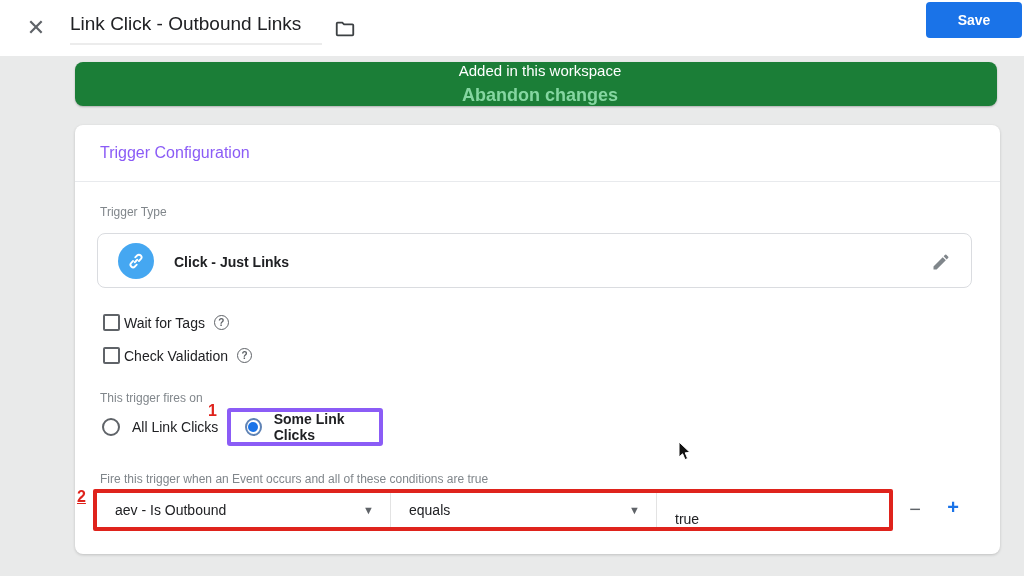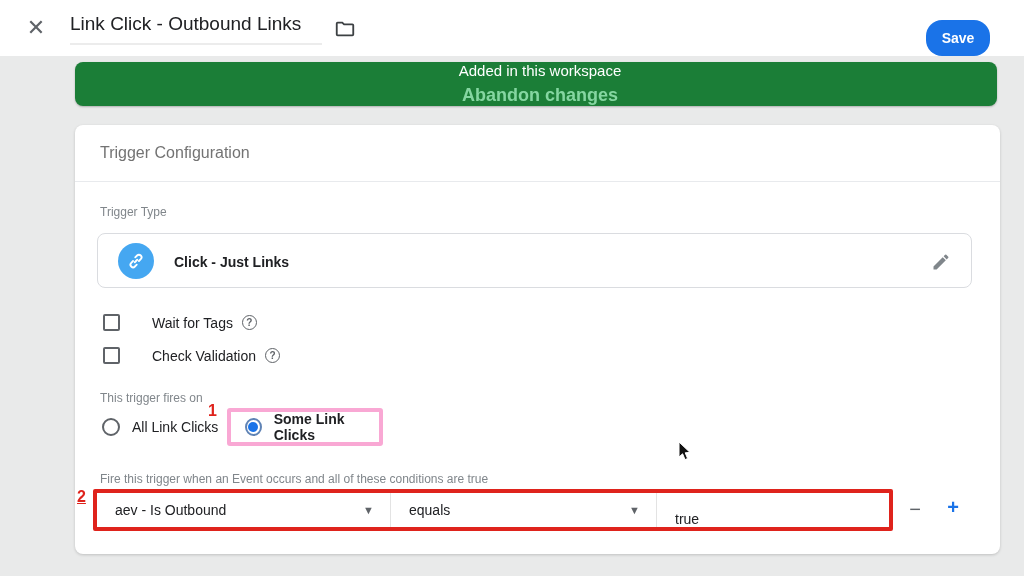--- a/index.html
+++ b/index.html
@@ -7,35 +7,35 @@
   body { font-family:"Liberation Sans","DejaVu Sans",sans-serif; background:#e9eaea; position:relative; }
 
   
   .topbar { position:absolute; left:0; top:0; width:1024px; height:56px; background:#ffffff; z-index:5; }
   .close-btn { position:absolute; left:24px; top:17px; width:24px; height:24px; color:#5f6368;
                font-size:22px; line-height:22px; text-align:center; cursor:pointer; }
   .title-wrap { position:absolute; left:70px; top:13px; width:252px; }
   .page-title { font-size:19px; color:#202124; white-space:nowrap; padding-bottom:8px;
                 border-bottom:2px solid #ececec; }
   .folder-icon { position:absolute; left:334px; top:18px; width:22px; height:22px; color:#3c4043; }
-  .save-btn { position:absolute; left:926px; top:20px; width:64px; height:36px; background:#1a73e8;
-              color:#ffffff; border:none; border-radius:16px; font-size:14px; font-weight:bold;
+  .save-btn { position:absolute; left:926px; top:2px; width:96px; height:36px; background:#1a73e8;
+              color:#ffffff; border:none; border-radius:4px; font-size:14px; font-weight:bold;
               font-family:inherit; cursor:pointer; }
 
   
   .banner { position:absolute; left:75px; top:62px; width:922px; height:44px; background:#1b7e37;
             border-radius:8px; box-shadow:0 1px 2px rgba(0,0,0,.25); display:flex; align-items:center;
             justify-content:space-between; padding:0 22px 0 30px; z-index:4;flex-direction:column; }
   .banner-msg { color:#ffffff; font-size:15px; }
   .banner-action { color:#85d6a1; font-size:18px; font-weight:bold; cursor:pointer; }
 
   
   .card { position:absolute; left:75px; top:125px; width:925px; height:429px; background:#ffffff;
           border-radius:8px; box-shadow:0 1px 3px rgba(0,0,0,.18); z-index:3; }
-  .card-title { position:absolute; left:25px; top:19px; font-size:16px; color:#737373; }
+  .card-title { position:absolute; left:25px; top:19px; font-size:16px; color:#8b5cf6; }
   .card-divider { position:absolute; left:0; top:56px; width:100%; height:1px; background:#e8eaed; }
 
   .section-label { position:absolute; font-size:12px; color:#80868b; }
   .lbl-trigger-type { left:25px; top:80px; }
   .lbl-fires-on { left:25px; top:266px; }
   .lbl-condition { left:25px; top:347px; }
 
   
   .trigger-row { position:absolute; left:22px; top:108px; width:875px; height:55px;
                  border:1px solid #dadce0; border-radius:8px; background:#fff; cursor:pointer; }
@@ -43,34 +43,34 @@
                 background:#45a7f1; display:flex; align-items:center; justify-content:center; }
   .type-badge svg { width:20px; height:20px; }
   .trigger-name { position:absolute; left:76px; top:20px; font-size:14px; font-weight:bold; color:#202124; }
   .edit-icon { position:absolute; right:20px; top:18px; width:20px; height:20px; color:#80868b; cursor:pointer; }
 
   
   .check-row { position:absolute; left:28px; display:flex; align-items:center; cursor:pointer; }
   .check-row.r1 { top:189px; }
   .check-row.r2 { top:222px; }
   .checkbox { width:17px; height:17px; border:2px solid #5f6368; border-radius:2px; background:#fff; }
-  .check-label { margin-left:32px; font-size:14px; color:#202124; }
+  .check-label { margin-left:4px; font-size:14px; color:#202124; }
   .help-icon { margin-left:9px; width:15px; height:15px; border:1.5px solid #5f6368; border-radius:50%;
                color:#5f6368; font-size:10px; font-weight:bold; display:flex; align-items:center;
                justify-content:center; cursor:pointer; }
 
   
   .radio-row1 { position:absolute; left:27px; top:293px; display:flex; align-items:center; cursor:pointer; }
   .radio { width:18px; height:18px; border:2px solid #5f6368; border-radius:50%; background:#fff; }
   .radio-label { margin-left:12px; font-size:14px; color:#202124; }
   .anno-num { position:absolute; color:#df231c; font-weight:bold; font-size:16px; }
   .anno-1 { left:133px; top:277px; }
   .anno-2 { left:2px; top:363px; text-decoration:underline; }
   .red-box-1 { position:absolute; left:152px; top:283px; width:156px; height:38px;
-               border:4px solid #f9a8d4; border-radius:3px; display:flex; align-items:center;
+               border:4px solid #8b5cf6; border-radius:3px; display:flex; align-items:center;
                padding-left:14px; background:#fff; cursor:pointer; }
   .radio.selected { border-color:#5f83b5; display:flex; align-items:center; justify-content:center; }
   .radio.selected::after { content:""; width:10px; height:10px; border-radius:50%; background:#1a73e8; }
   .red-box-1 .radio-label { font-weight:bold; }
 
   
   .red-box-2 { position:absolute; left:18px; top:364px; width:800px; height:42px;
                border:4px solid #df231c; border-radius:2px; background:#fff; display:flex; }
   .cond-select { position:relative; height:100%; display:flex; align-items:center;
                  padding-left:18px; font-size:14px; color:#202124; cursor:pointer;

